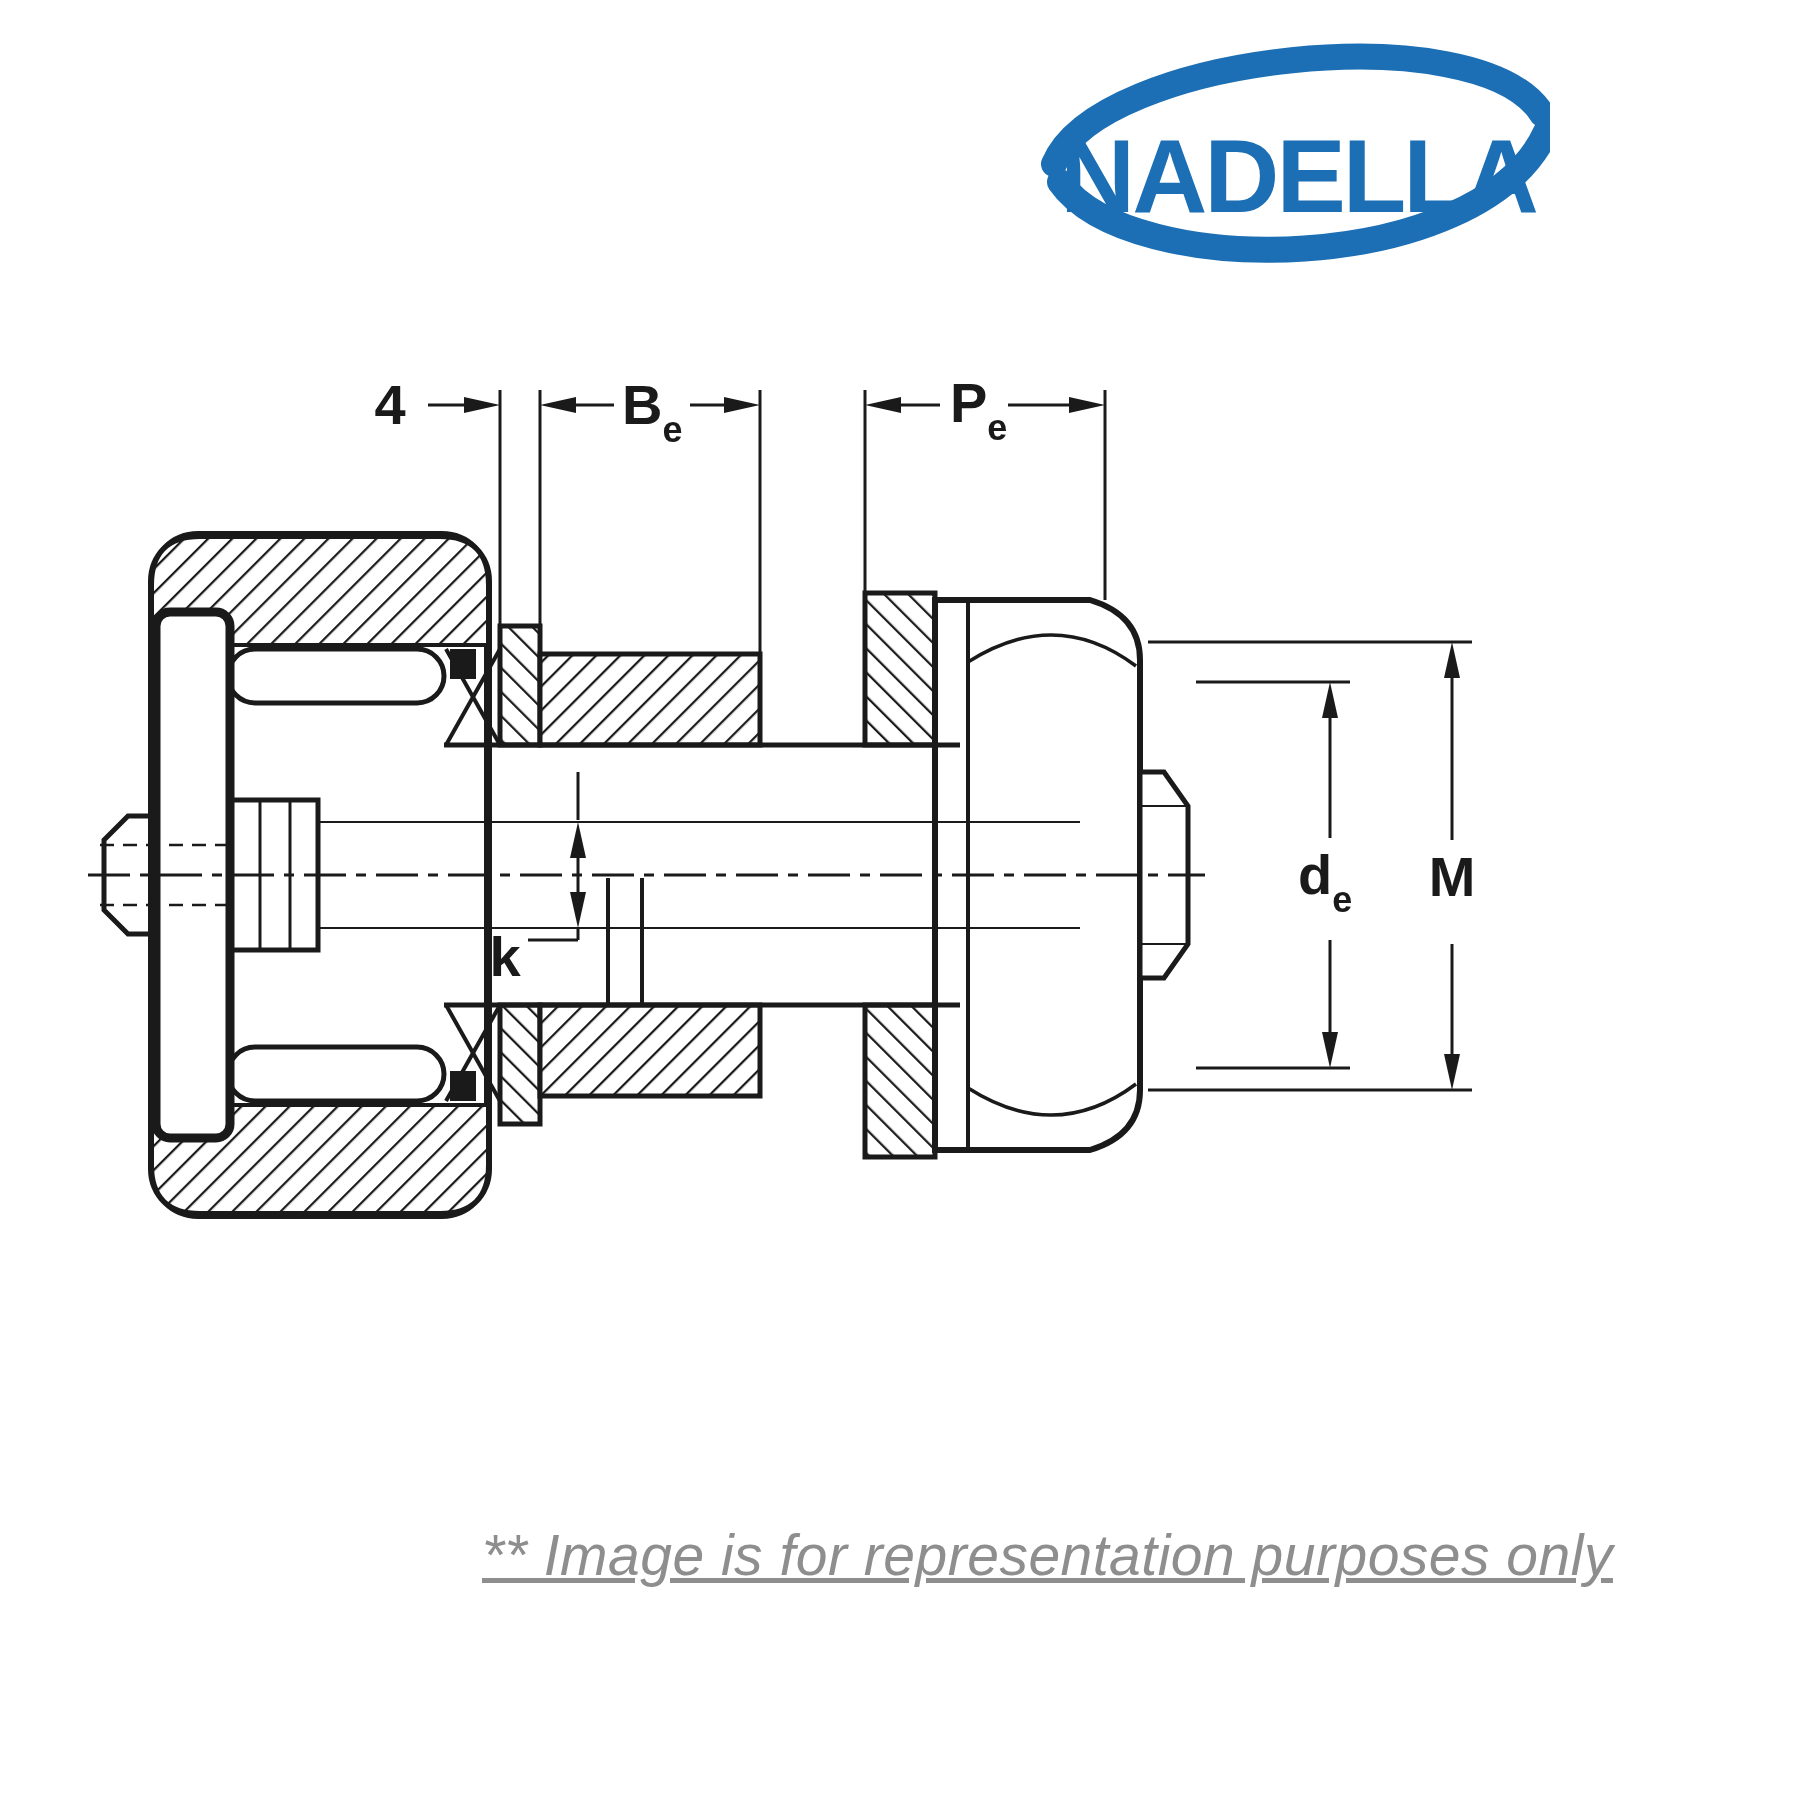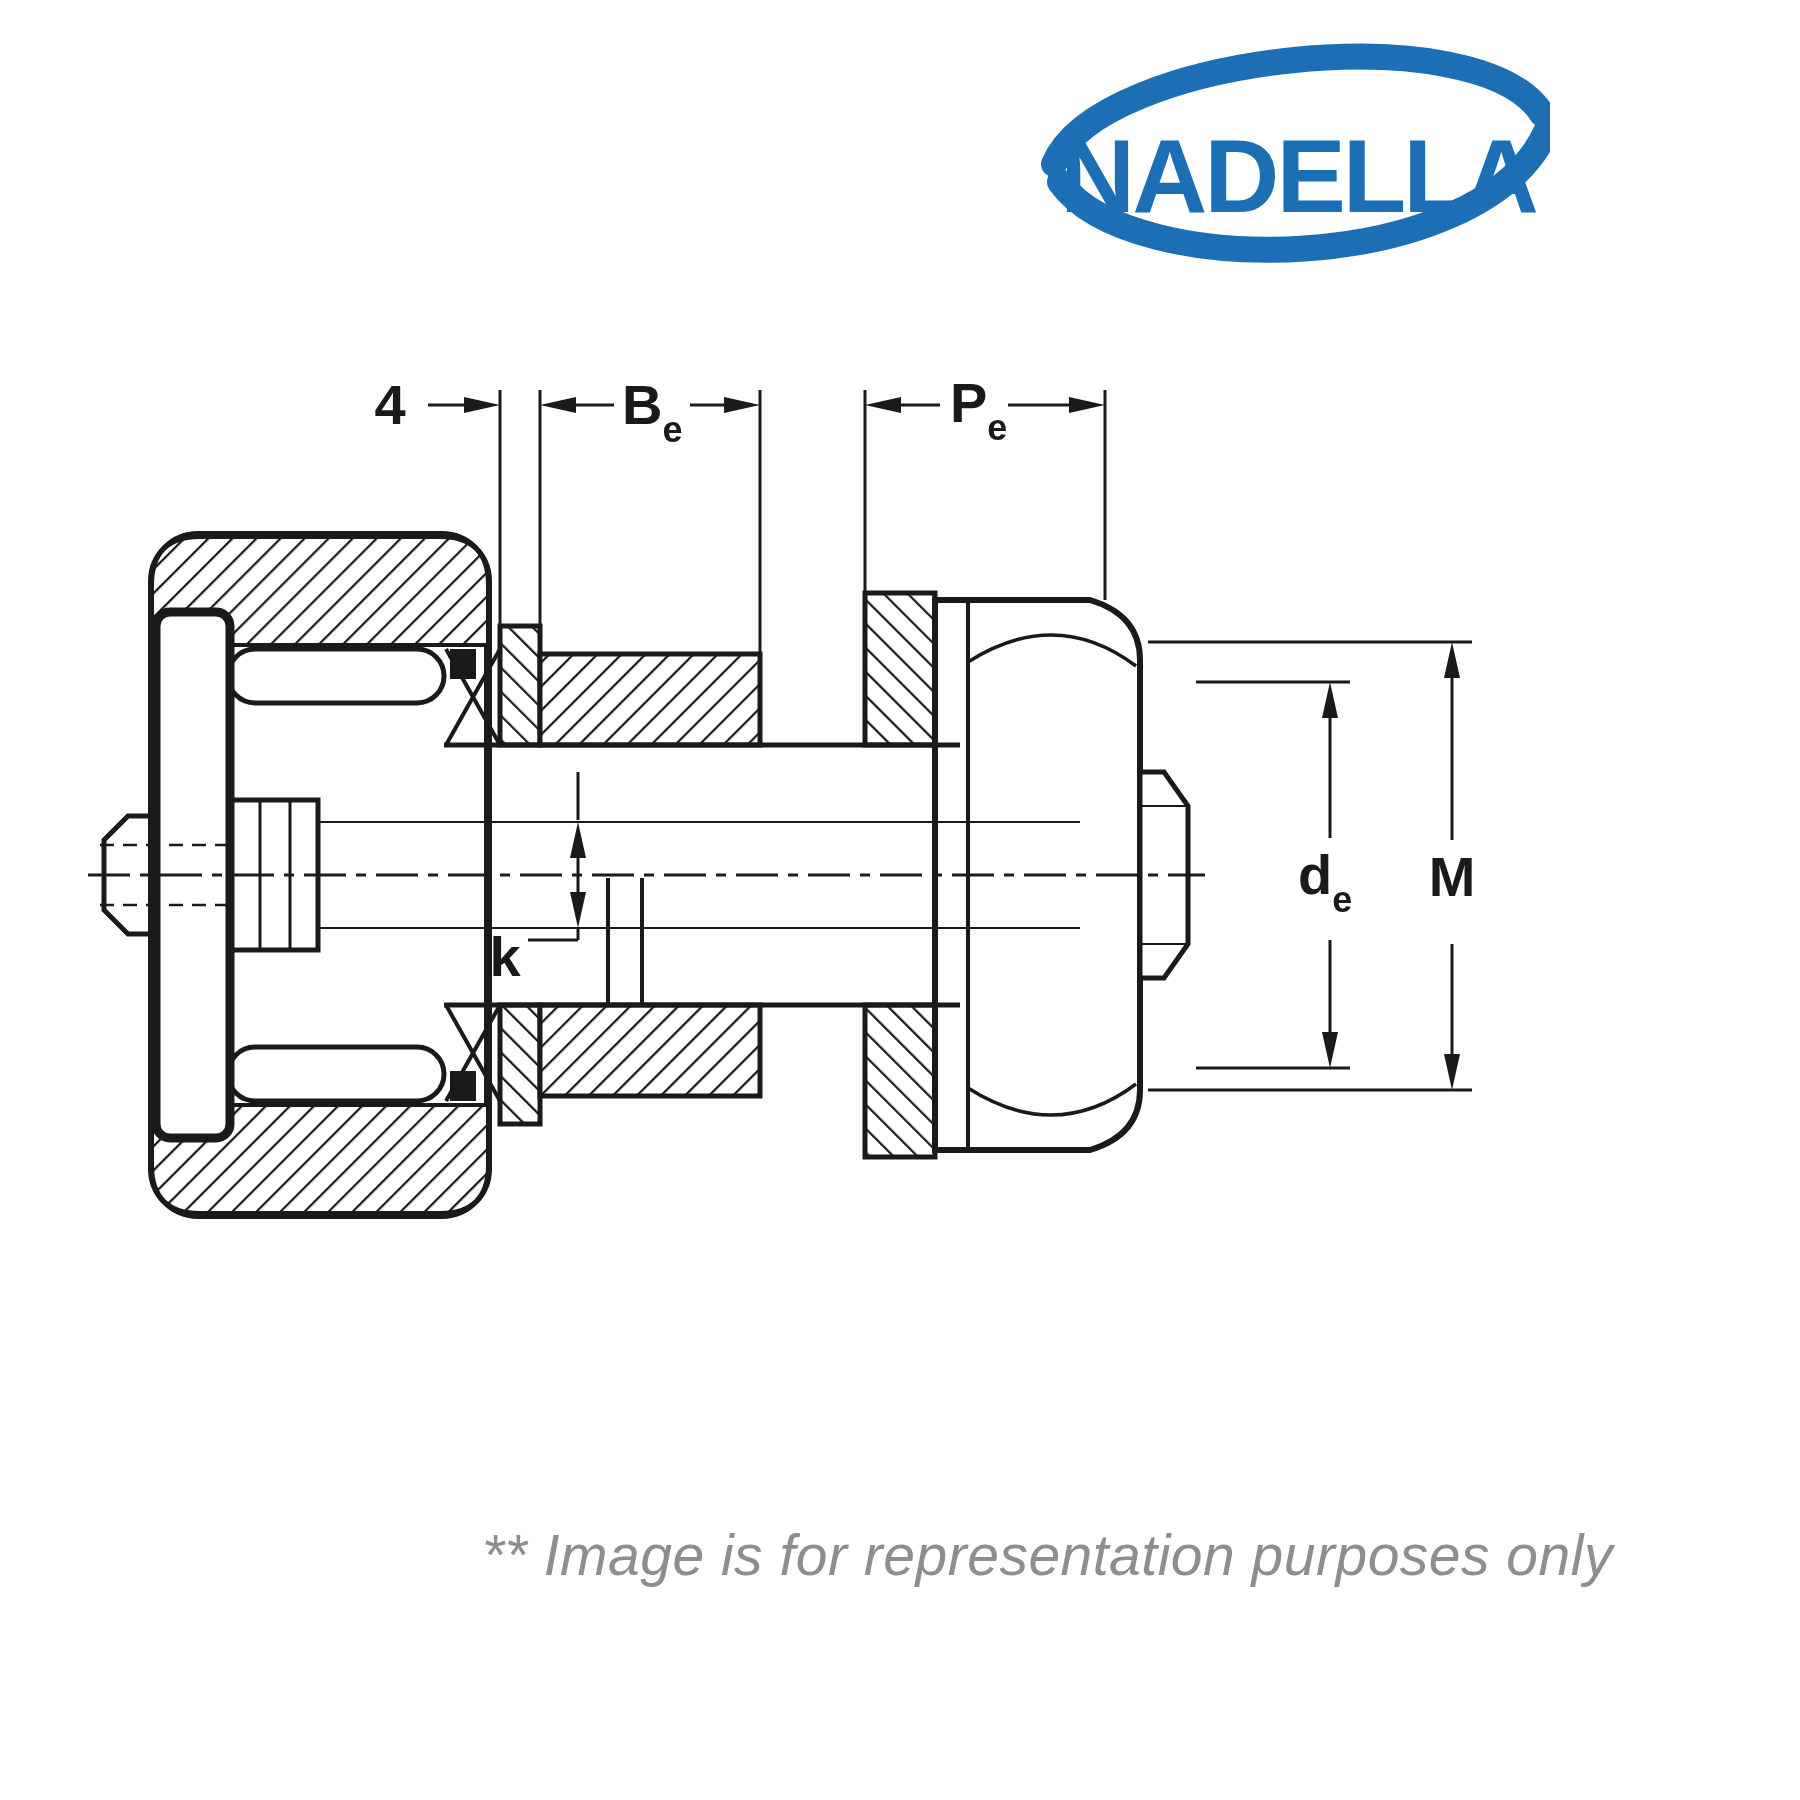--- a/index.html
+++ b/index.html
@@ -23,20 +23,21 @@
   }
   .disclaimer {
     position: absolute;
     left: 482px;
     top: 1522px;
     font-style: italic;
     font-size: 57px;
     color: #8e8e8e;
     letter-spacing: 0.5px;
     white-space: nowrap;
+    text-decoration: underline;
   }
 </style>
 </head>
 <body>
 
 <svg class="drawing-svg" width="1800" height="1800" viewBox="0 0 1800 1800" font-family="Liberation Sans, sans-serif">
   <defs>
     <pattern id="h1" width="17" height="17" patternUnits="userSpaceOnUse" patternTransform="rotate(45)">
       <rect width="17" height="17" fill="#ffffff"></rect>
       <line x1="0" y1="0" x2="0" y2="17" stroke="#1a1a1a" stroke-width="4.5"></line>

